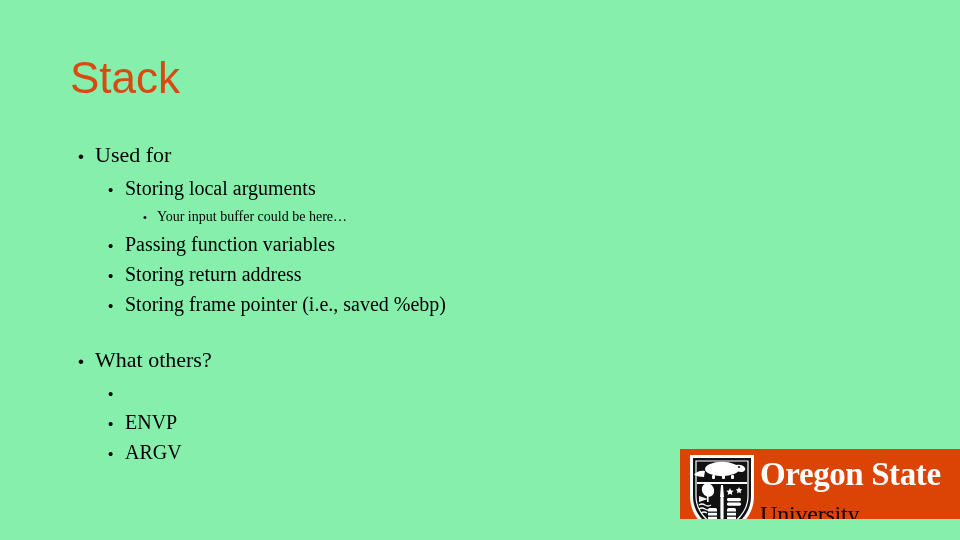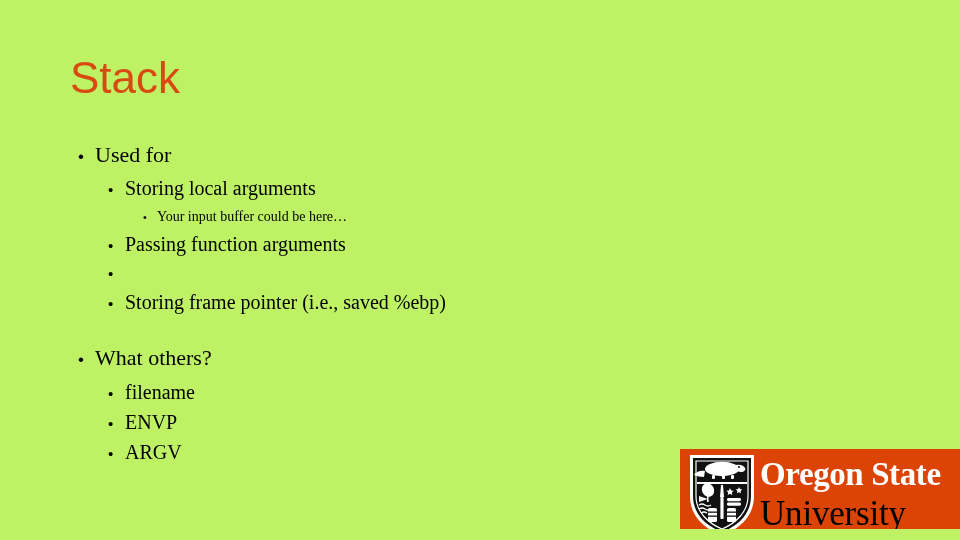--- a/index.html
+++ b/index.html
@@ -11,21 +11,21 @@
     height: 540px;
     background: #ffffff;
     font-family: "Liberation Sans", sans-serif;
     overflow: hidden;
     position: relative;
   }
 
   #slide {
     position: absolute;
     inset: 0;
-    background: #bef264;
+    background: #86efac;
   }
 
   
   #slide-title {
     position: absolute;
     left: 70px;
     top: 55px;
     font-family: "Liberation Sans", sans-serif;
     font-size: 44px;
     font-weight: 400;
@@ -91,21 +91,21 @@
 
   .section-2 .lvl1 { font-size: 22px; line-height: 32px; }
   .section-2 .lvl2 { font-size: 20px; line-height: 28px; padding-left: 38px; }
 
   
   #osu-logo {
     position: absolute;
     left: 680px;
     top: 449px;
     width: 280px;
-    height: 80px;
+    height: 70px;
     background: #DC4405;
     overflow: hidden;
   }
 
   #osu-shield {
     position: absolute;
     left: 8px;
     top: 3px;
     width: 68px;
     height: 85px;
@@ -123,21 +123,21 @@
     font-weight: 700;
     font-size: 33px;
     line-height: 39px;
     color: #FFFFFF;
     white-space: nowrap;
     letter-spacing: -0.4px;
   }
   .wm-line2 {
     font-family: "Liberation Serif", serif;
     font-weight: 400;
-    font-size: 35px;
+    font-size: 24px;
     line-height: 40px;
     color: #000000;
     white-space: nowrap;
     letter-spacing: -0.2px;
   }
 </style>
 </head>
 <body>
 
 <div id="slide">
@@ -158,46 +158,46 @@
         <span class="bullet-text">Storing local arguments</span>
       </div>
 
       <div class="bullet-row lvl3">
         <span class="bullet-glyph">•</span>
         <span class="bullet-text">Your input buffer could be here…</span>
       </div>
 
       <div class="bullet-row lvl2">
         <span class="bullet-glyph">•</span>
-        <span class="bullet-text">Passing function arguments</span>
-      </div>
-
-      <div class="bullet-row lvl2">
-        <span class="bullet-glyph">•</span>
+        <span class="bullet-text">Passing function variables</span>
+      </div>
+
+      <div class="bullet-row lvl2">
+        <span class="bullet-glyph">•</span>
+        <span class="bullet-text">Storing return address</span>
       </div>
 
       <div class="bullet-row lvl2">
         <span class="bullet-glyph">•</span>
         <span class="bullet-text">Storing frame pointer (i.e., saved %ebp)</span>
       </div>
 
     </div>
 
     <div class="group-gap"></div>
 
     <div class="section-2">
 
       <div class="bullet-row lvl1">
         <span class="bullet-glyph">•</span>
         <span class="bullet-text">What others?</span>
       </div>
 
       <div class="bullet-row lvl2">
         <span class="bullet-glyph">•</span>
-        <span class="bullet-text">filename</span>
       </div>
 
       <div class="bullet-row lvl2">
         <span class="bullet-glyph">•</span>
         <span class="bullet-text">ENVP</span>
       </div>
 
       <div class="bullet-row lvl2">
         <span class="bullet-glyph">•</span>
         <span class="bullet-text">ARGV</span>

